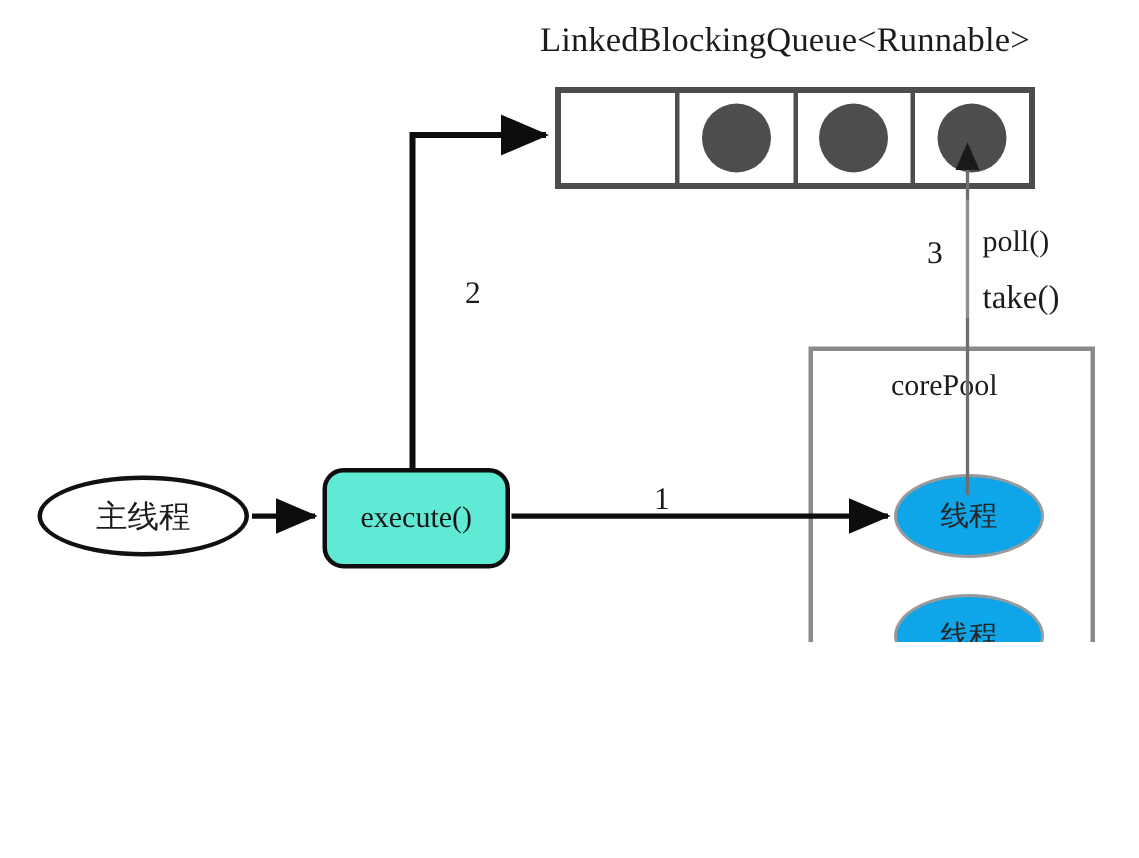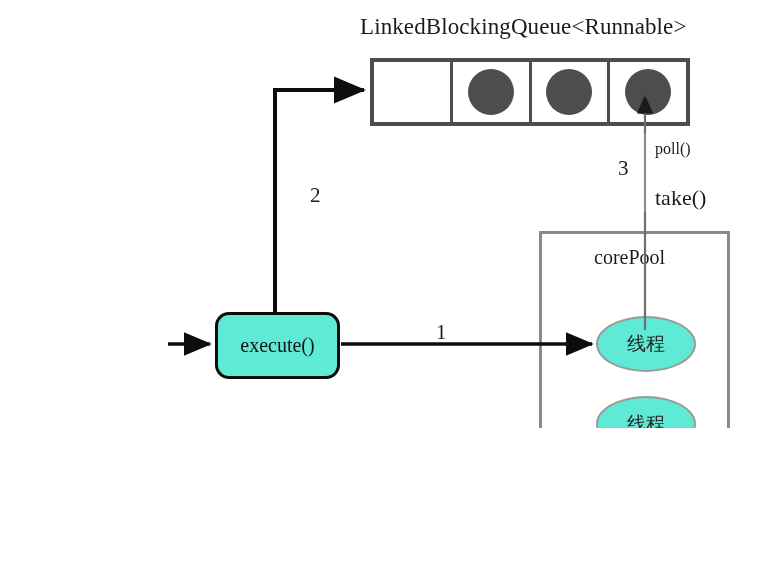--- a/index.html
+++ b/index.html
@@ -70,21 +70,21 @@
     top: 246px;
     font-size: 20px;
   }
   .thread-ellipse {
     position: absolute;
     width: 100px;
     height: 56px;
     border: 2px solid #9a9a9a;
     border-radius: 50%;
     box-sizing: border-box;
-    background: #5eead4;
+    background: #0ea5e9;
     display: flex;
     align-items: center;
     justify-content: center;
     font-size: 19px;
     color: #262626;
     font-family: "DejaVu Sans", "Liberation Sans", sans-serif;
   }
   #thread-1 { left: 596px; top: 316px; }
   #thread-2 { left: 596px; top: 396px; }
   #thread-3 { left: 596px; top: 470px; }
@@ -120,21 +120,21 @@
     display: flex;
     align-items: center;
     justify-content: center;
     font-size: 20px;
     color: #141414;
   }
   
   #num-1 { left: 436px; top: 320px; font-size: 21px; }
   #num-2 { left: 310px; top: 183px; font-size: 21px; }
   #num-3 { left: 618px; top: 156px; font-size: 21px; }
-  #poll-label { left: 655px; top: 140px; font-size: 16px; }
+  #poll-label { left: 655px; top: 150px; font-size: 20px; }
   #take-label { left: 655px; top: 185px; font-size: 22px; }
   svg.overlay {
     position: absolute;
     left: 0;
     top: 0;
     width: 759px;
     height: 572px;
     pointer-events: none;
   }
 </style>
@@ -158,20 +158,21 @@
     </div>
   </div>
 
   <div id="corepool-box"></div>
   <div class="lbl" id="corepool-label">corePool</div>
 
   <div class="thread-ellipse" id="thread-1">线程</div>
   <div class="thread-ellipse" id="thread-2">线程</div>
   <div class="thread-ellipse" id="thread-3">线程</div>
 
+  <div id="main-thread">主线程</div>
 
   <div id="execute-box">execute()</div>
 
   <svg class="overlay">
     <defs>
       <marker id="arrowBlack" markerWidth="9" markerHeight="9" refX="7.5" refY="4" orient="auto" markerUnits="strokeWidth">
         <path d="M0,0.6 L8,4 L0,7.4 z" fill="#0d0d0d"></path>
       </marker>
       <marker id="arrowGray" markerWidth="10" markerHeight="10" refX="8" refY="4.5" orient="auto" markerUnits="strokeWidth">
         <path d="M0,0.8 L8.5,4.5 L0,8.2 z" fill="#1a1a1a"></path>

